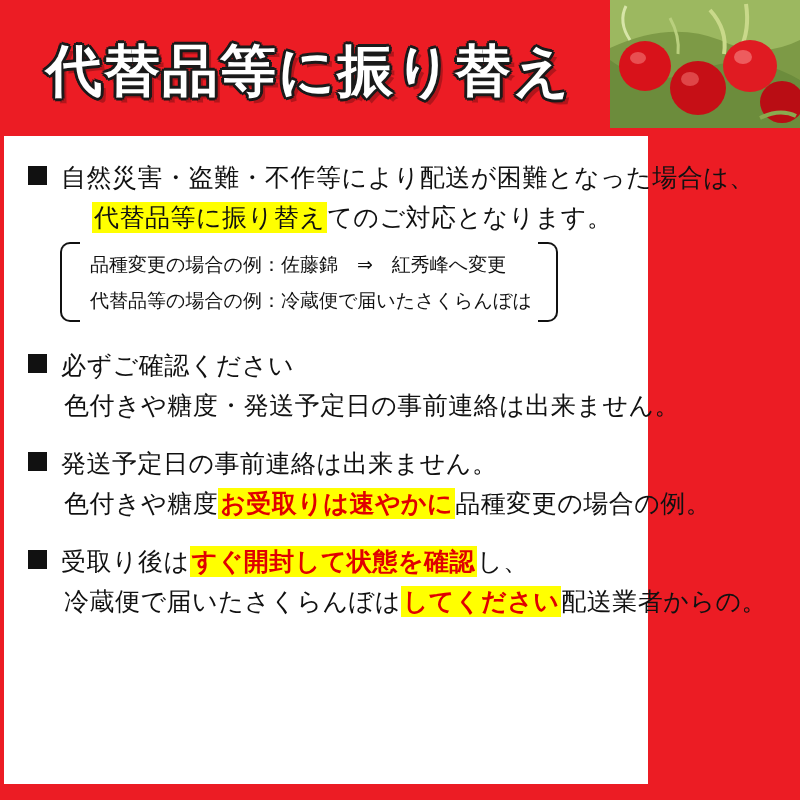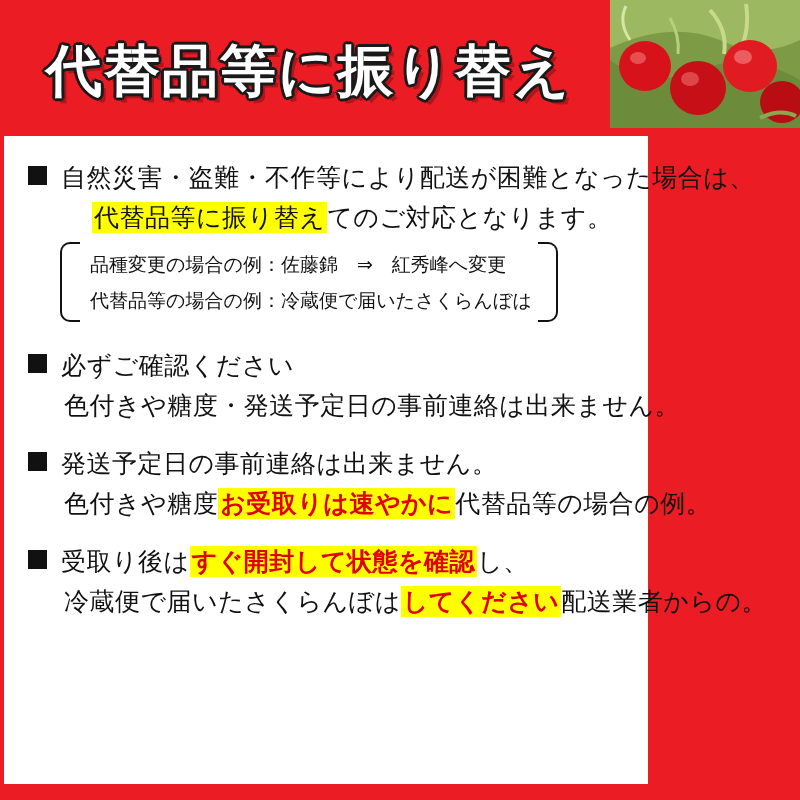--- a/index.html
+++ b/index.html
@@ -185,21 +185,21 @@
     </div>
 
     <div class="block">
     </div>
 
     <div class="block">
       <span class="line">
         <span class="bullet"></span><span>発送予定日の事前連絡は出来ません。</span>
       </span>
       <span class="line indent">
-        <span>色付きや糖度</span><span class="hl-y-red">お受取りは速やかに</span><span>代替品等の場合の例。</span>
+        <span>色付きや糖度</span><span class="hl-y-red">お受取りは速やかに</span><span>品種変更の場合の例。</span>
       </span>
     </div>
 
     <div class="block">
       <span class="line">
         <span class="bullet"></span><span>受取り後は</span><span class="hl-y-red">すぐ開封して状態を確認</span><span>し、</span>
       </span>
       <span class="line indent">
         <span>冷蔵便で届いたさくらんぼは</span><span class="hl-y-red">してください</span><span>配送業者からの。</span>
       </span>

